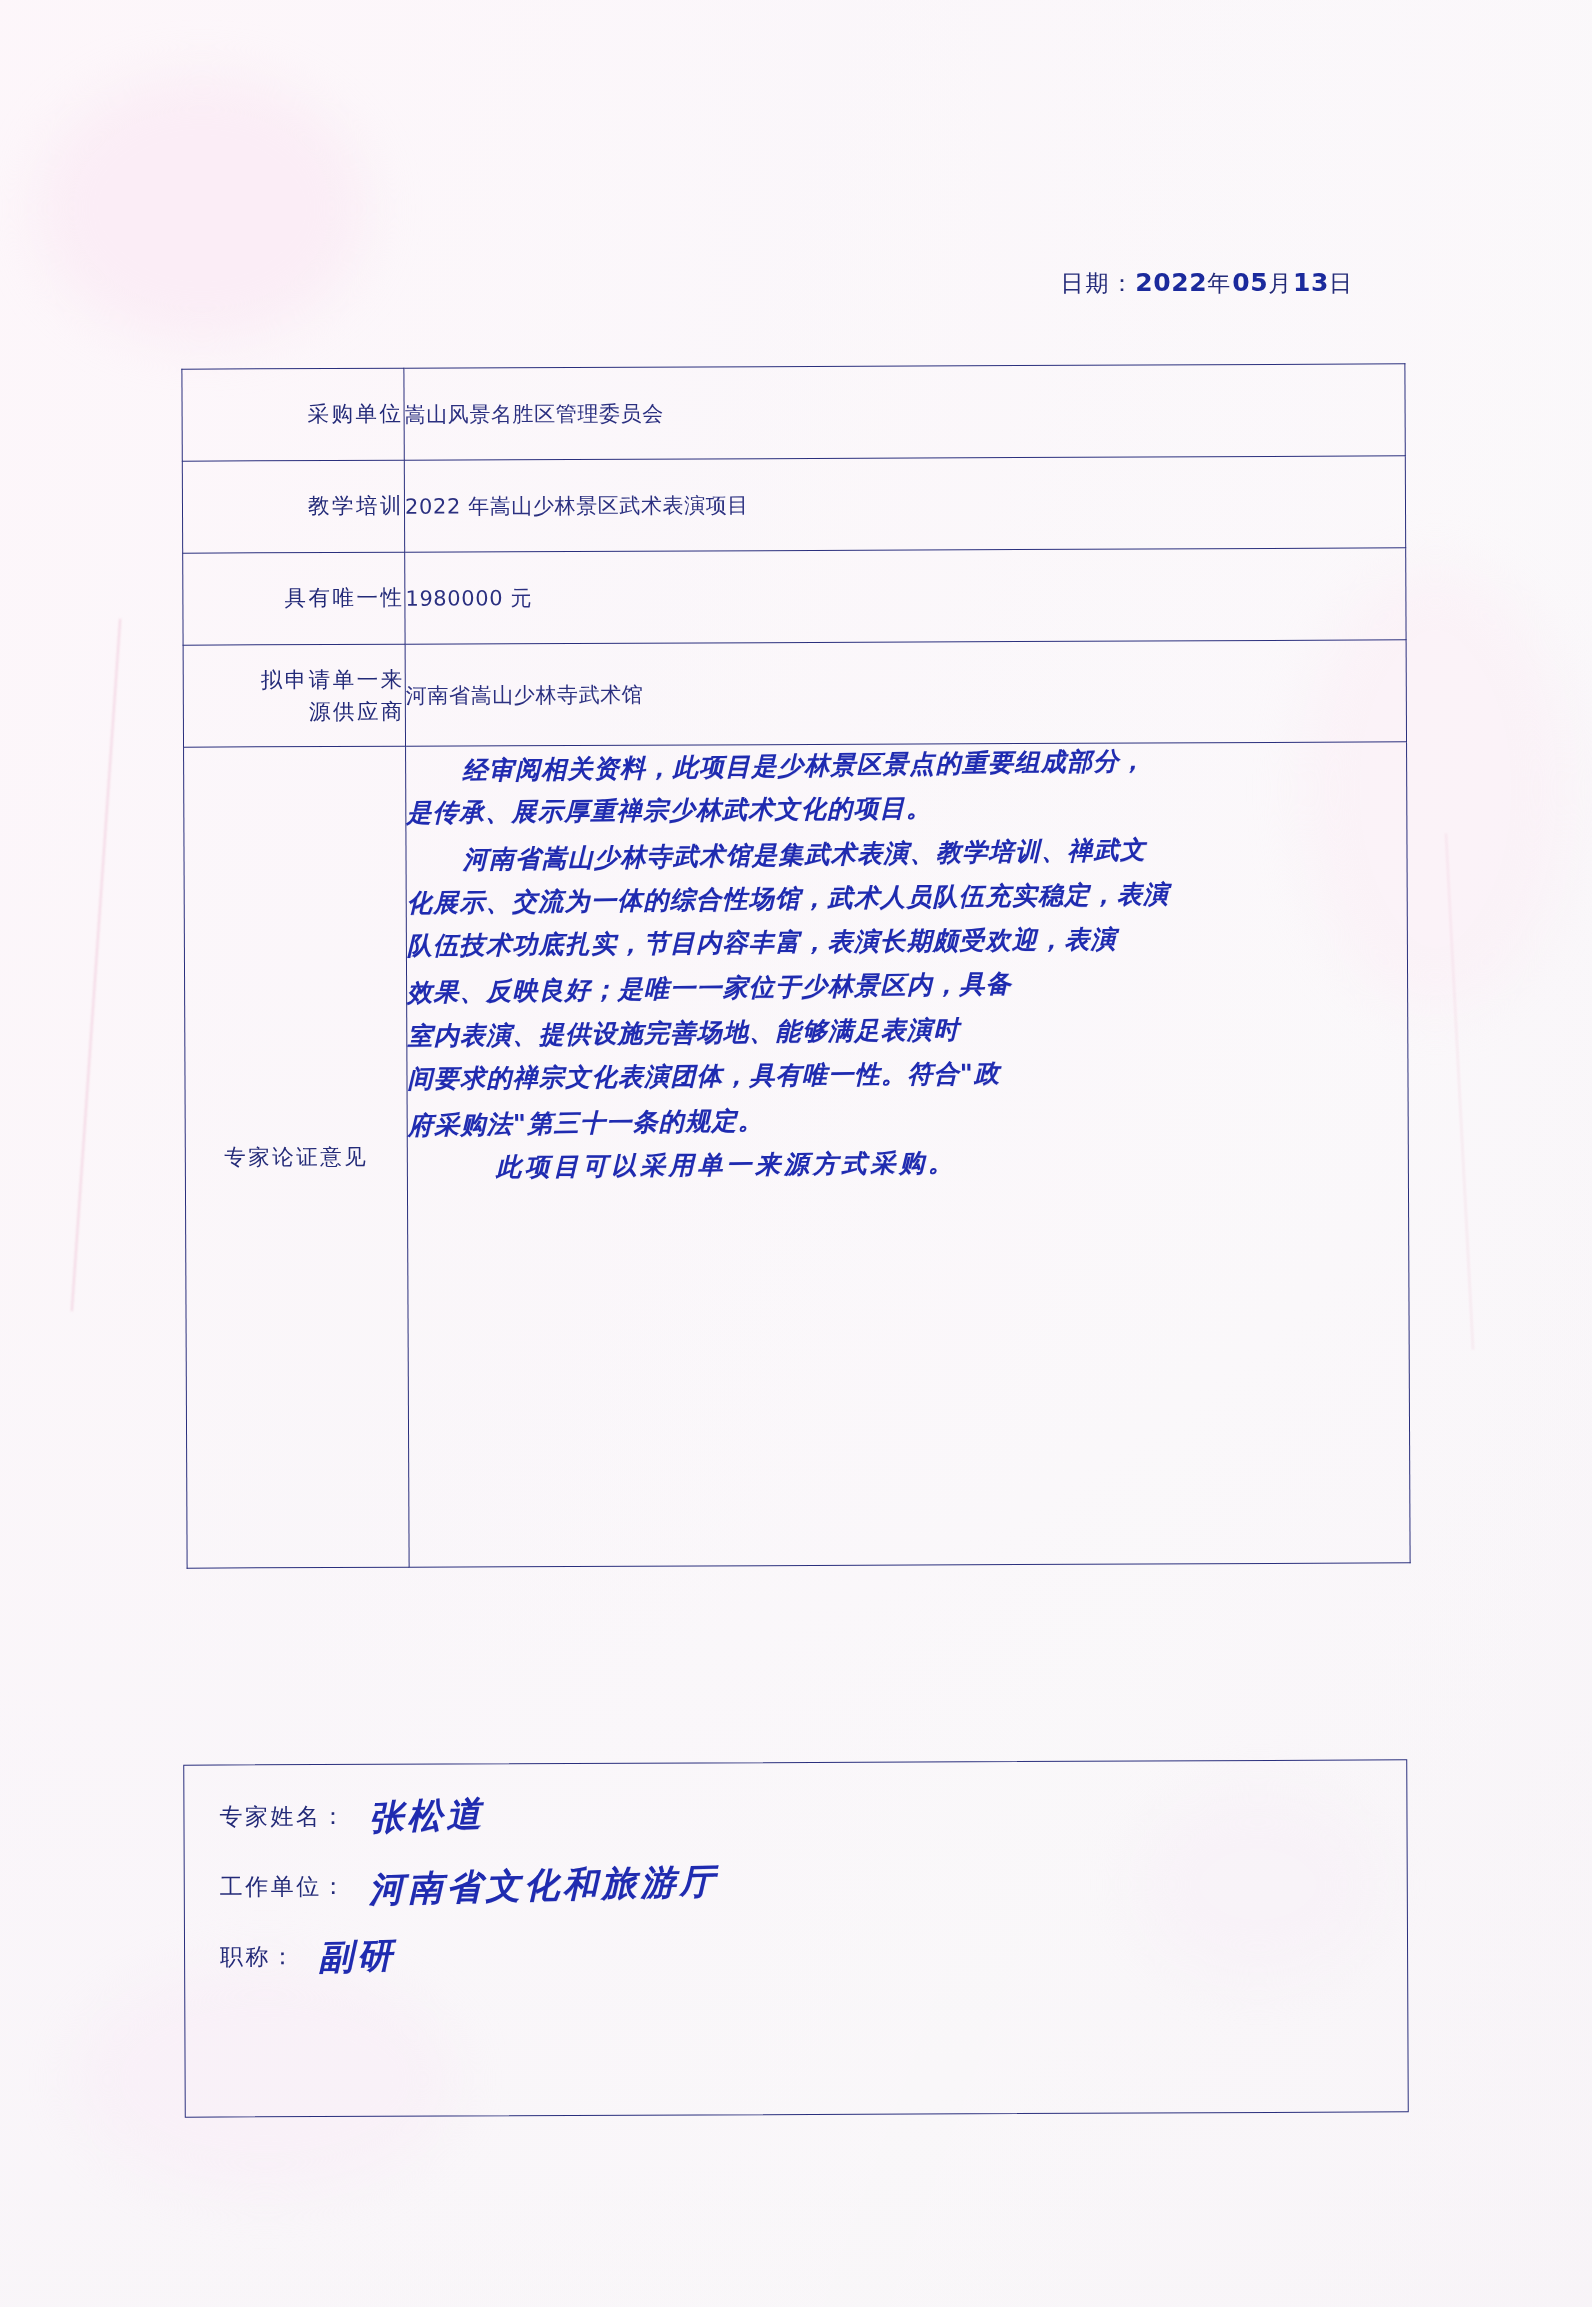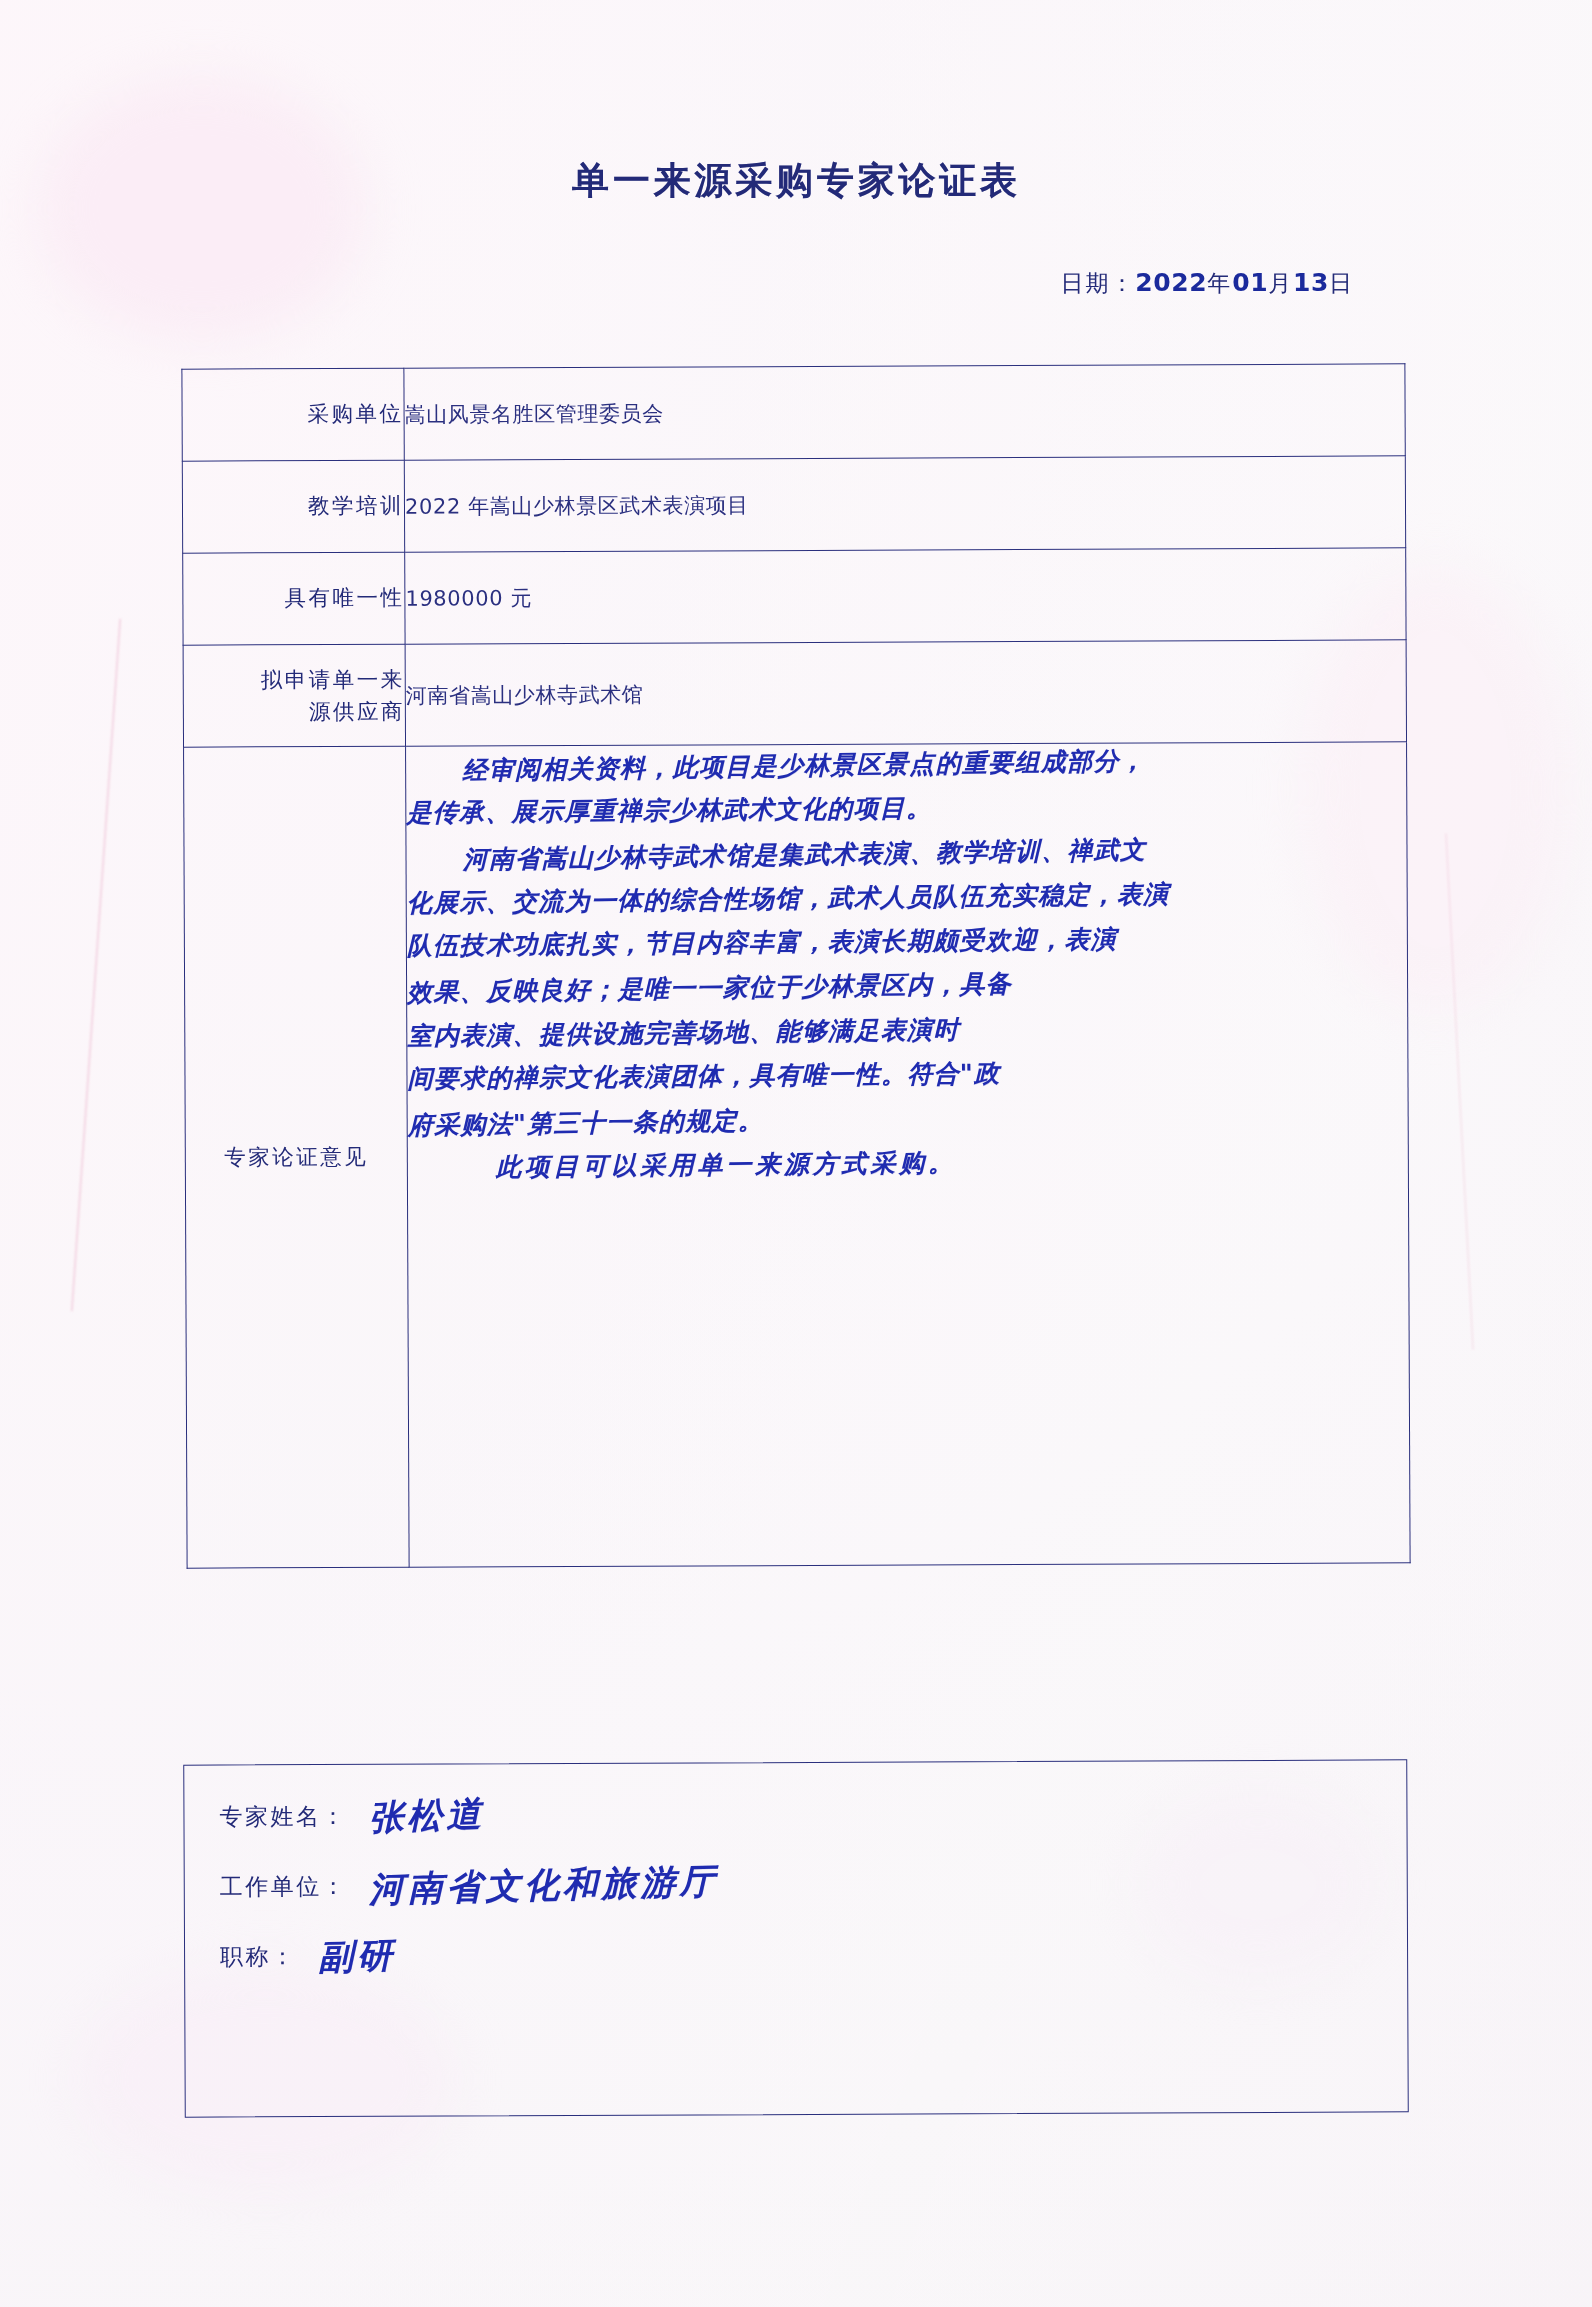--- a/index.html
+++ b/index.html
@@ -203,24 +203,23 @@
 
 <div class="page">
   <div class="scan-tint-a"></div>
   <div class="scan-blotch blotch-1"></div>
   <div class="scan-blotch blotch-2"></div>
   <div class="scan-blotch blotch-3"></div>
   <div class="scan-blotch blotch-4"></div>
   <div class="ink-streak streak-1"></div>
   <div class="ink-streak streak-2"></div>
 
-  <div class="doc-title">单一来源采购专家论证表</div>
 
   <div class="doc-date">
-    <span>日期：</span><span class="hand">2022</span><span>年</span><span class="hand">01</span><span>月</span><span class="hand">13</span><span>日</span>
+    <span>日期：</span><span class="hand">2022</span><span>年</span><span class="hand">05</span><span>月</span><span class="hand">13</span><span>日</span>
   </div>
 
   <table class="form-table">
     <tbody>
       <tr class="row-purchaser">
         <td class="label-cell">采购单位</td>
         <td class="value-cell">嵩山风景名胜区管理委员会</td>
       </tr>
       <tr class="row-project">
         <td class="label-cell">教学培训</td>

